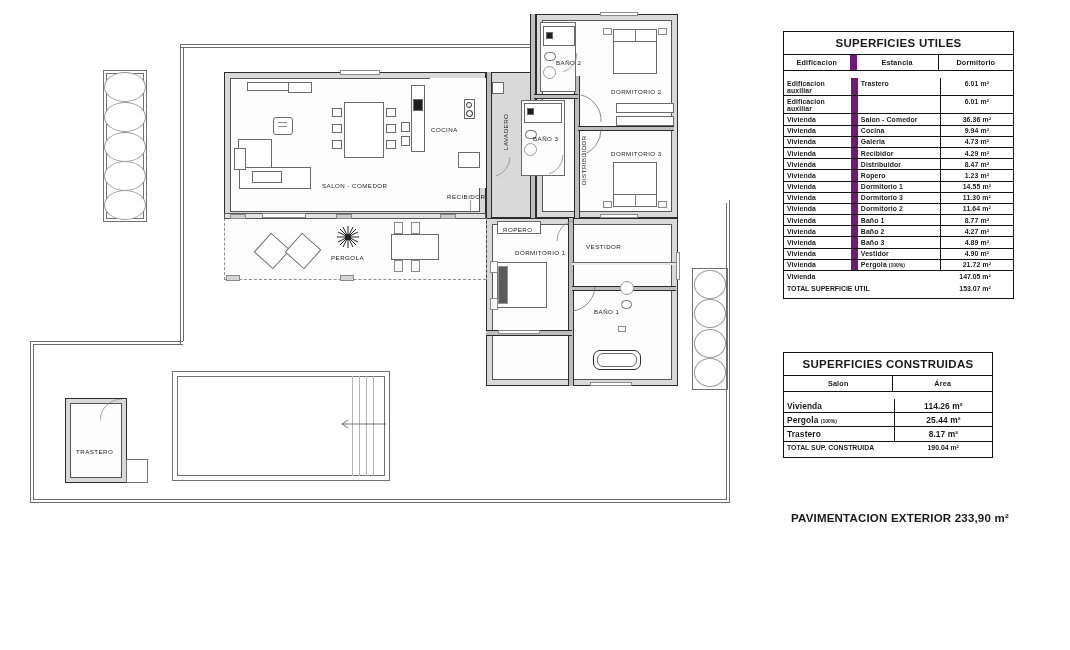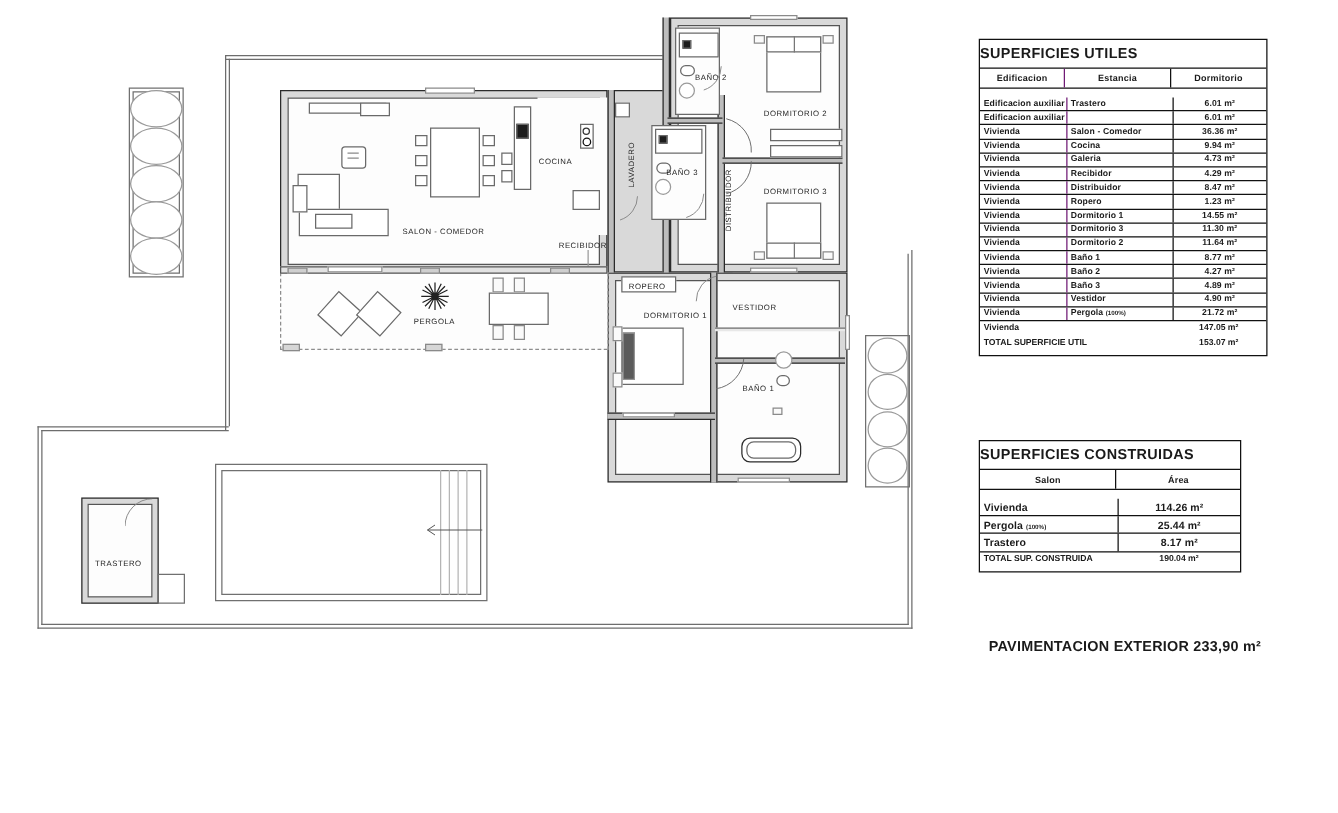--- a/index.html
+++ b/index.html
@@ -17,28 +17,28 @@
   .furn{position:absolute;box-sizing:border-box;border:.7px solid #6a6a6a;background:#fff;}
   .furn2{position:absolute;box-sizing:border-box;border:.7px solid #8a8a8a;background:#fafafa;}
   .dark{background:#1d1d1d;}
   .circ{position:absolute;box-sizing:border-box;border:.8px solid #9a9a9a;border-radius:50%;background:#fff;}
   .dash{position:absolute;border-top:1px dashed #8e8e8e;}
   .dashv{position:absolute;border-left:1px dashed #8e8e8e;}
   .outline{position:absolute;box-sizing:border-box;border:1px solid #707070;background:transparent;}
 
   
   .tbl{position:absolute;box-sizing:border-box;border:1px solid #111;background:#fff;}
-  .ttl{font-weight:bold;font-size:11.5px;letter-spacing:.3px;text-align:left;padding:5px 0 5px;}
+  .ttl{font-weight:bold;font-size:11.5px;letter-spacing:.3px;text-align:center;padding:5px 0 5px;}
   .hdrrow{display:flex;border-top:1px solid #111;border-bottom:1px solid #111;}
   .hdrrow div{font-weight:bold;font-size:7.2px;text-align:center;padding:3px 0;letter-spacing:.2px;}
   .gap{height:7px;}
   .r{display:flex;border-bottom:1px solid #111;}
   .r > div{font-size:6.9px;font-weight:bold;padding:1.6px 0 1.6px 3px;letter-spacing:.1px;}
   .c1{width:68px;}
-  .c2{width:84px;border-left:1px solid #701a75;border-right:1px solid #111;}
+  .c2{width:84px;border-left:7px solid #701a75;border-right:1px solid #111;}
   .c3{width:77px;text-align:center;padding-left:0 !important;}
   .sub{font-size:5px;font-weight:bold;letter-spacing:0;}
   .totrow{display:flex;}
   .totrow > div{font-size:6.9px;font-weight:bold;padding:2.4px 0 2px 3px;}
   .t1{width:152px;}
   .t2{width:77px;text-align:center;padding-left:0 !important;}
   .d1{width:110px;}
   .d2{width:100px;text-align:center;padding-left:0 !important;border-left:1px solid #111;}
   .d2n{width:100px;text-align:center;padding-left:0 !important;}
   .pav{position:absolute;font-weight:bold;font-size:11.5px;letter-spacing:.2px;}

